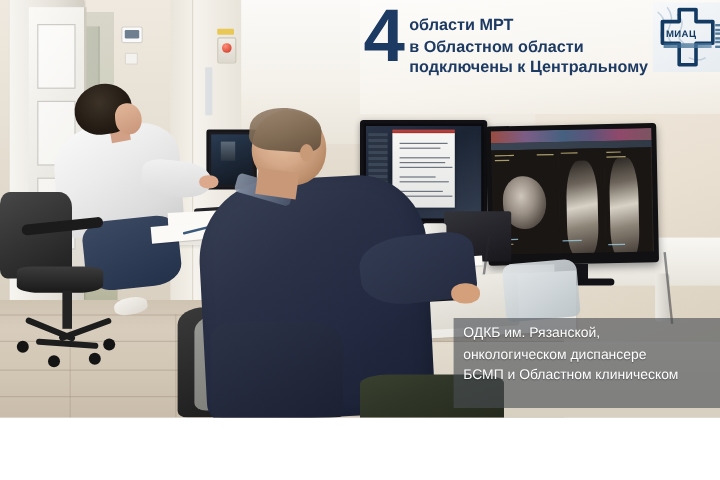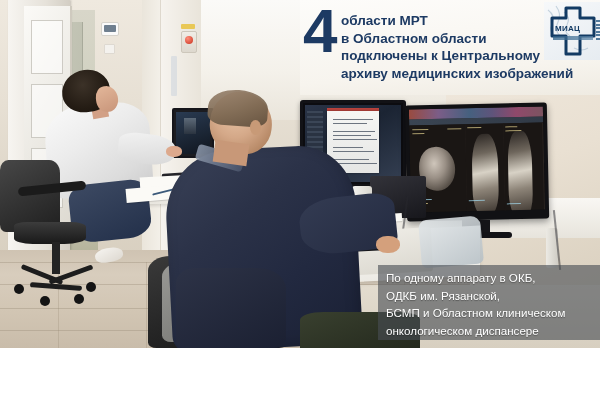--- a/index.html
+++ b/index.html
@@ -391,21 +391,20 @@
     <div class="m-hair"></div>
     <div class="m-ear"></div>
     <div class="m-neck"></div>
 
     <div class="headline">
       <div class="big4">4</div>
       <div class="hl-lines">
         <div>области МРТ</div>
         <div>в Областном области</div>
         <div>подключены к Центральному</div>
-        <div>архиву медицинских изображений</div>
       </div>
     </div>
 
     <div class="logo">
       <div class="logo-bg"></div>
       <svg class="logo-pat" viewBox="0 0 76 58">
         <g fill="none" stroke="#9fb6c9" stroke-width="1.2">
           <path d="M4 8 q8 6 4 14 q-4 8 4 12"></path>
           <path d="M12 4 q6 8 2 16 q-4 8 2 14"></path>
           <path d="M20 10 q7 5 3 13 q-4 7 3 11"></path>
@@ -423,20 +422,19 @@
         <div style="width:22px;"></div>
           <div style="width:20px;"></div>
         <div style="width:22px;"></div>
           <div style="width:17px;"></div>
         <div style="width:21px;"></div>
           <div style="width:13px;"></div>
       </div>
     </div>
 
     <div class="caption">
-      <div>По одному аппарату в ОКБ,</div>
       <div>ОДКБ им. Рязанской,</div>
+      <div>онкологическом диспансере</div>
       <div>БСМП и Областном клиническом</div>
-      <div>онкологическом диспансере</div>
     </div>
 
   </div>
 </div>
 
 </body></html>

